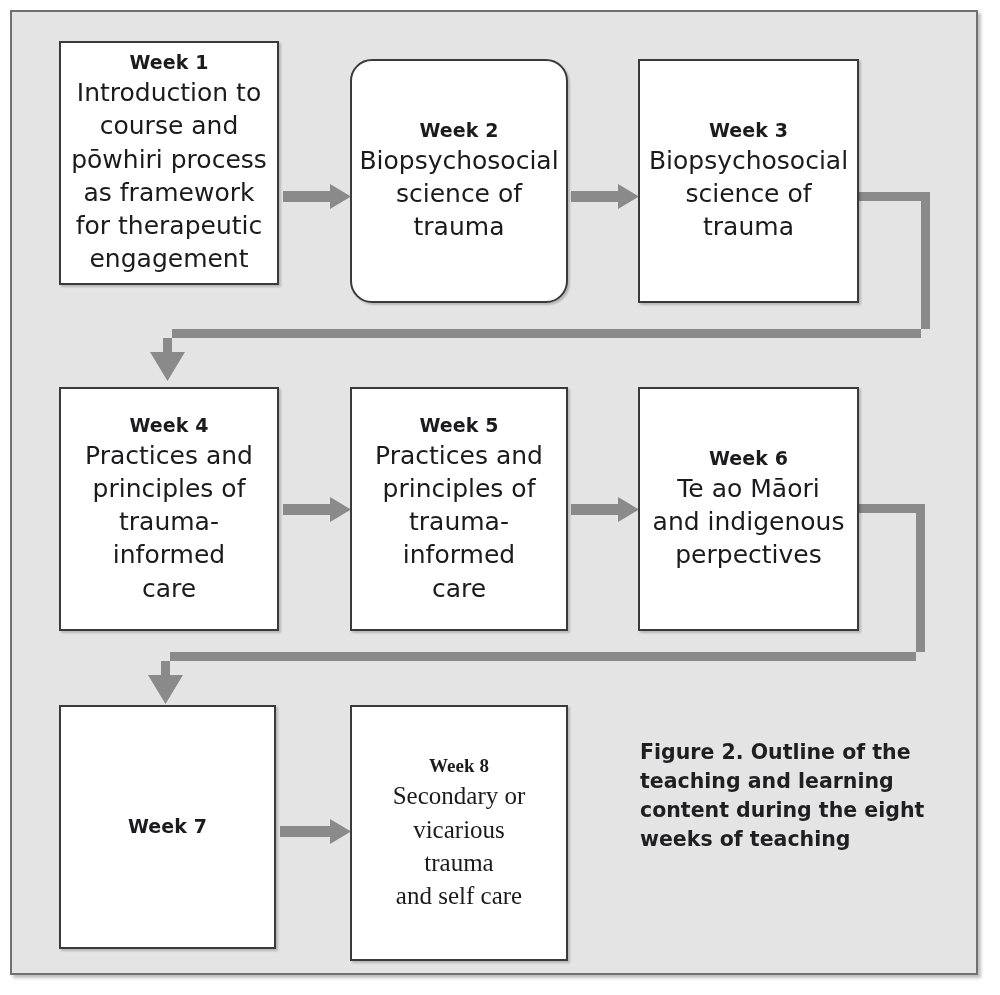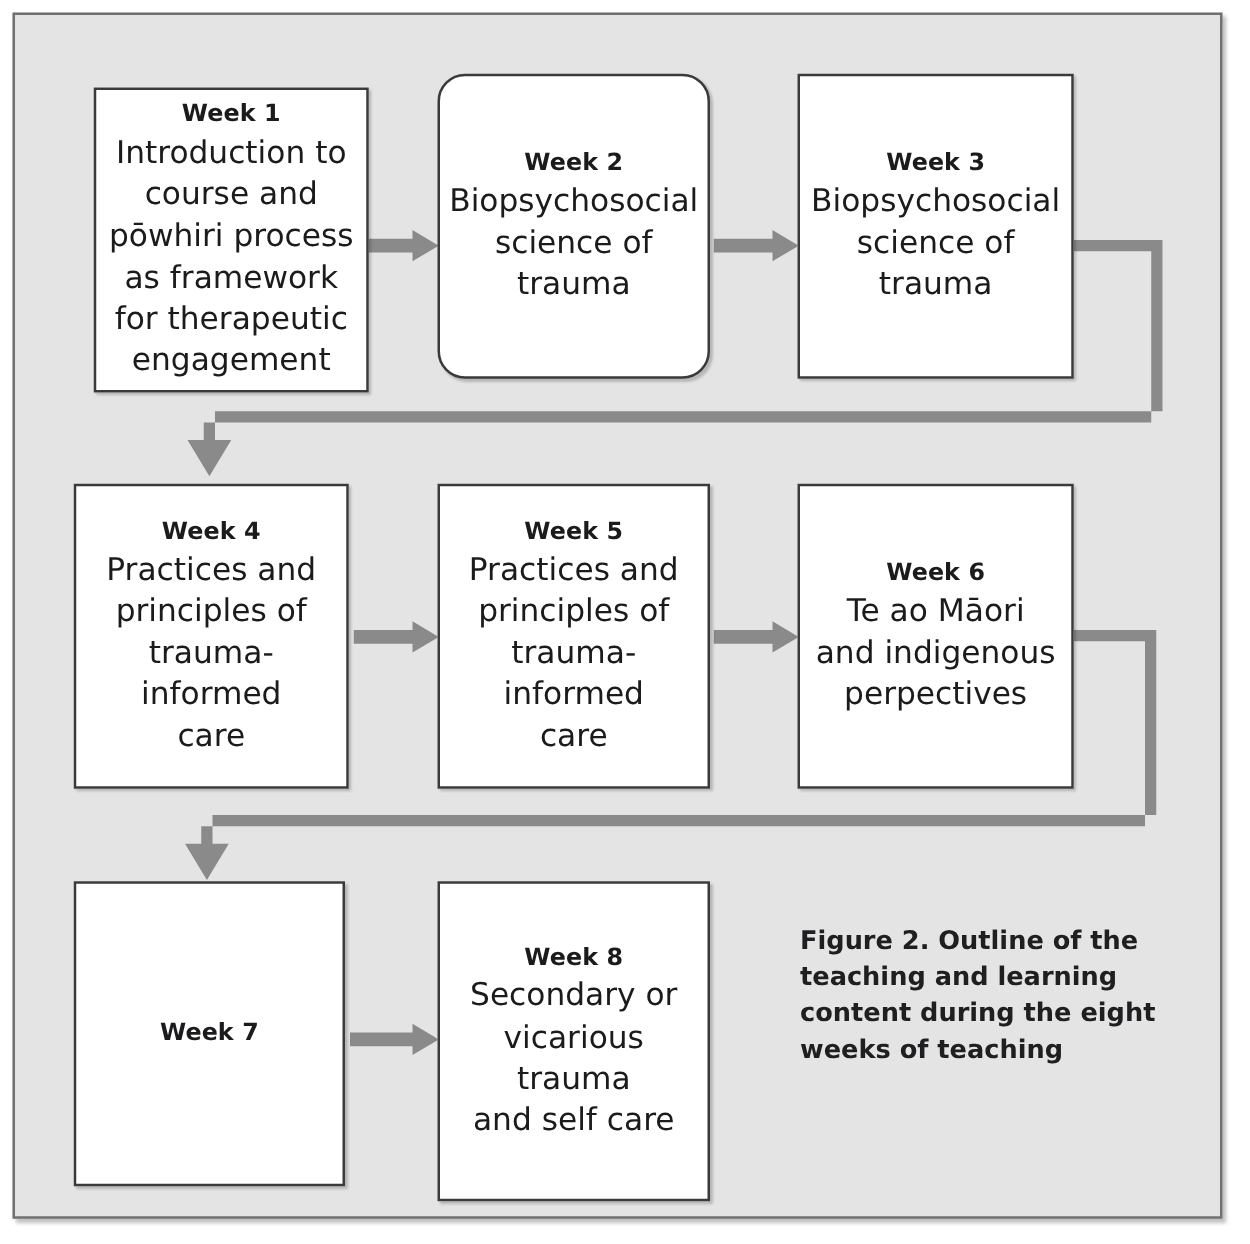--- a/index.html
+++ b/index.html
@@ -62,30 +62,30 @@
     margin-bottom: 1px;
     white-space: nowrap;
   }
   .week-body {
     font-size: 25px;
     color: #1b1b1d;
     line-height: 1.33;
     white-space: pre-line;
   }
   
-  #box-week-1 { left: 59px;  top: 70px;  width: 220px; height: 244px; margin-left: 16px; }
+  #box-week-1 { left: 59px;  top: 41px;  width: 220px; height: 244px; }
   #box-week-2 { left: 350px; top: 59px;  width: 218px; height: 244px; border-radius: 22px; }
   #box-week-3 { left: 638px; top: 59px;  width: 221px; height: 244px; }
 
   #box-week-4 { left: 59px;  top: 387px; width: 220px; height: 244px; }
   #box-week-5 { left: 350px; top: 387px; width: 218px; height: 244px; }
   #box-week-6 { left: 638px; top: 387px; width: 221px; height: 244px; }
 
   #box-week-7 { left: 59px;  top: 705px; width: 217px; height: 244px; gap: 16px; }
-  #box-week-8 { left: 350px; top: 705px; width: 218px; height: 256px; }
+  #box-week-8 { left: 350px; top: 705px; width: 218px; height: 256px; font-family: Liberation Serif, serif; }
 
   
   #figure-caption {
     position: absolute;
     left: 640px;
     top: 738px;
     width: 300px;
     font-weight: bold;
     font-size: 20.5px;
     line-height: 1.42;

